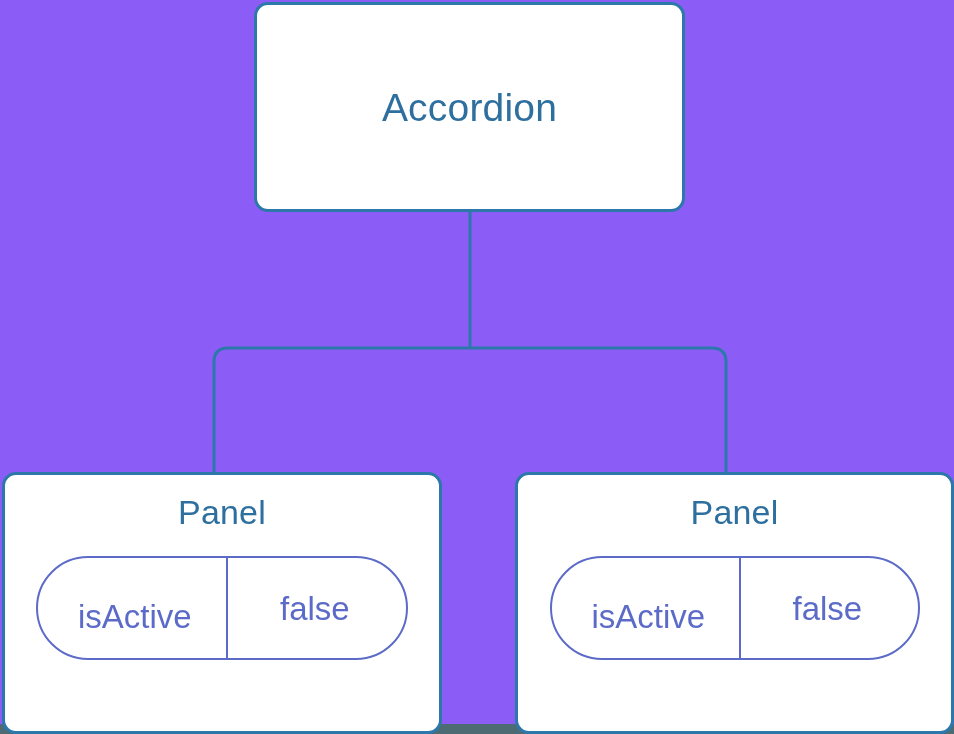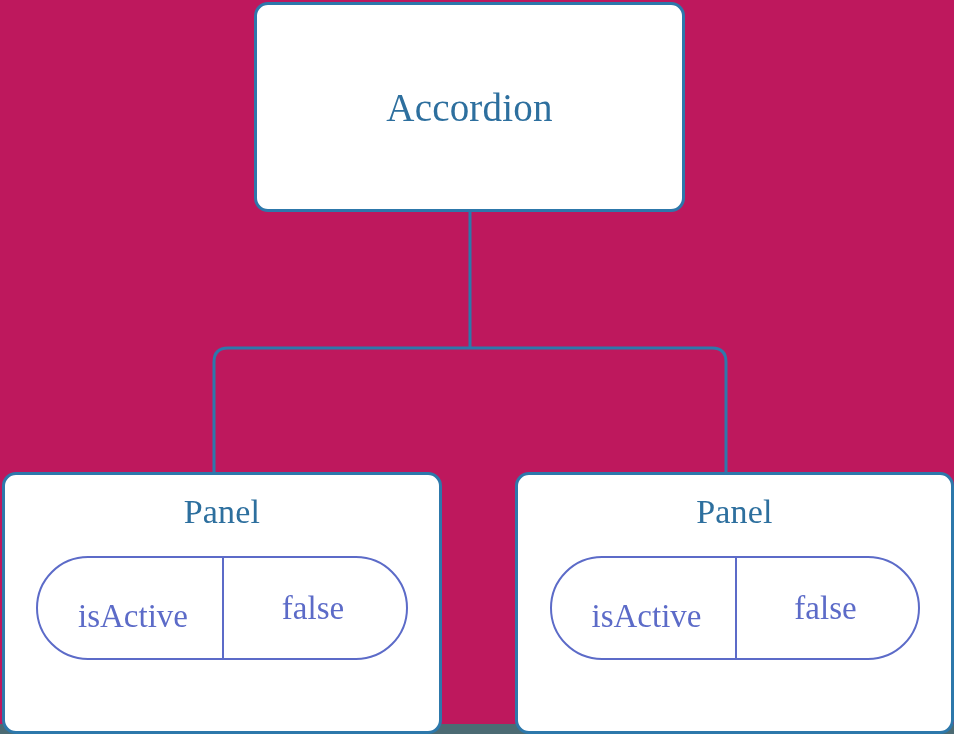--- a/index.html
+++ b/index.html
@@ -10,22 +10,21 @@
     width: 954px;
     height: 734px;
     background: #4c6b73;
     font-family: "Liberation Sans", sans-serif;
     overflow: hidden;
   }
   #stage {
     position: relative;
     width: 954px;
     height: 724px;
-    background: #be185d;
-    font-family: Liberation Serif, serif;
+    background: #8b5cf6;
   }
 
   
   #connectors {
     position: absolute;
     left: 0;
     top: 0;
     width: 954px;
     height: 734px;
     pointer-events: none;

